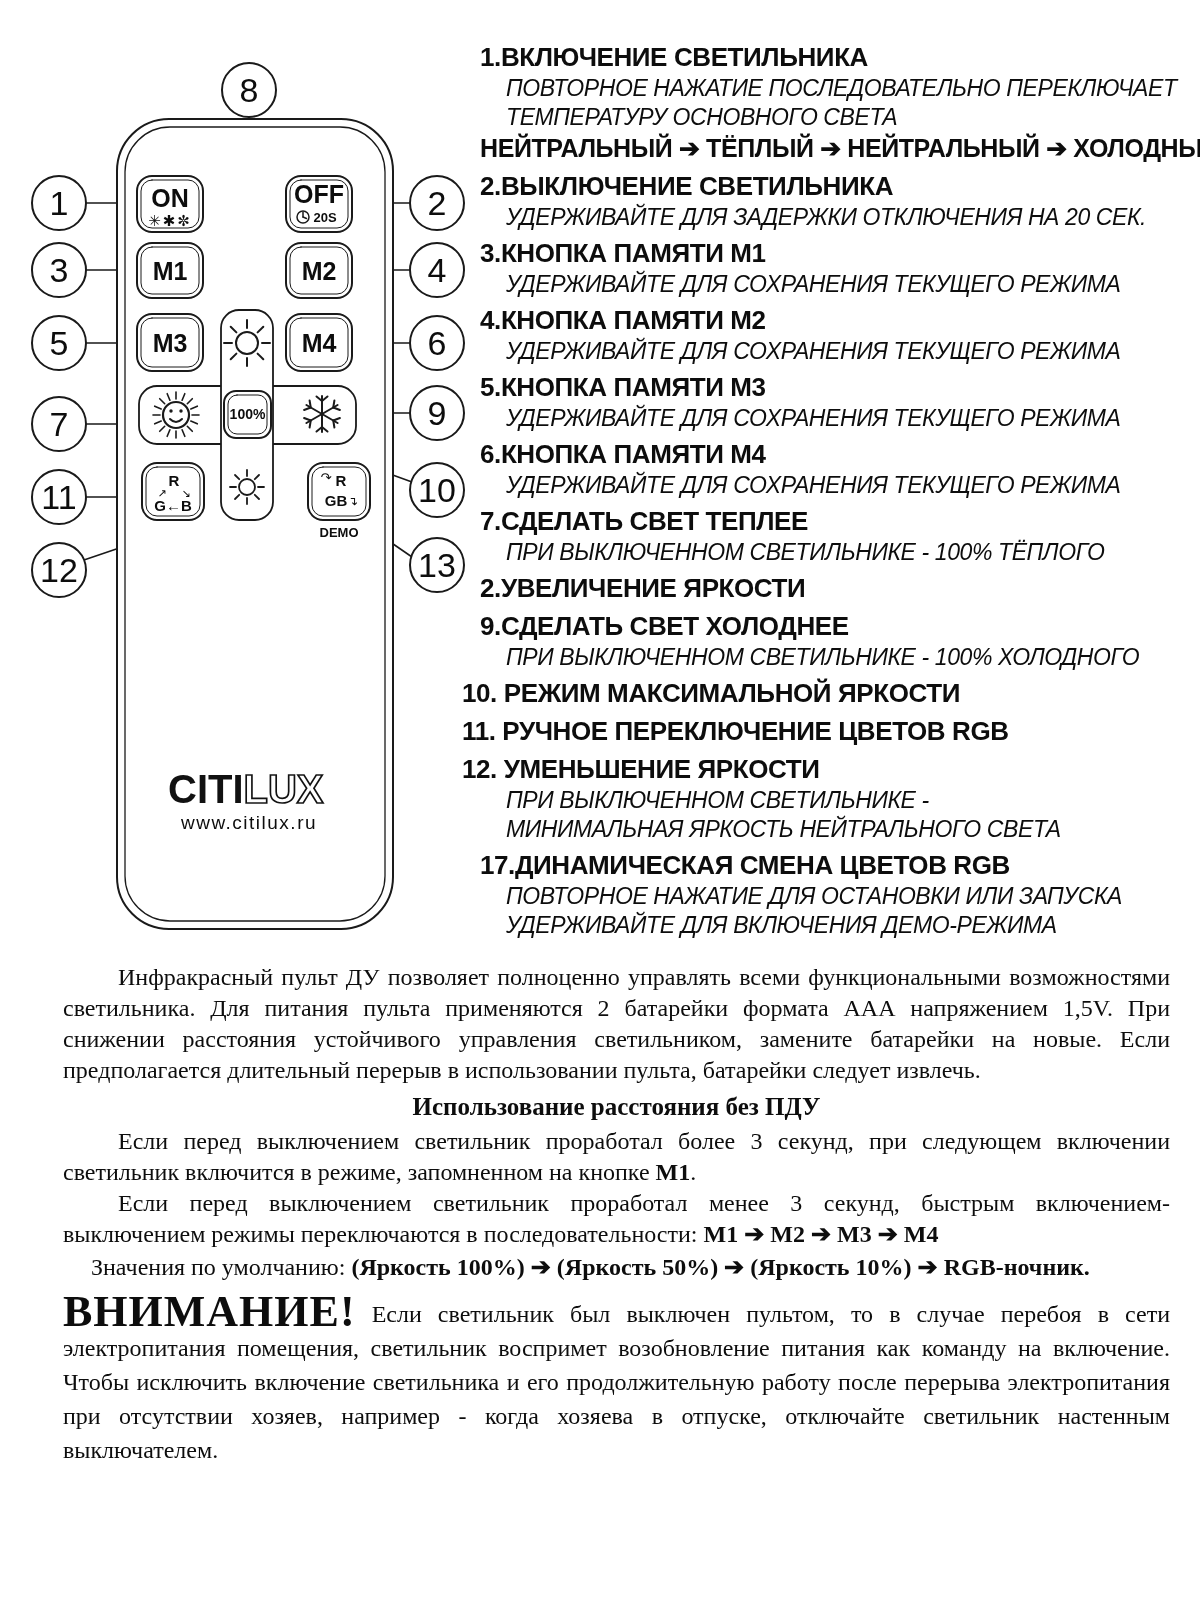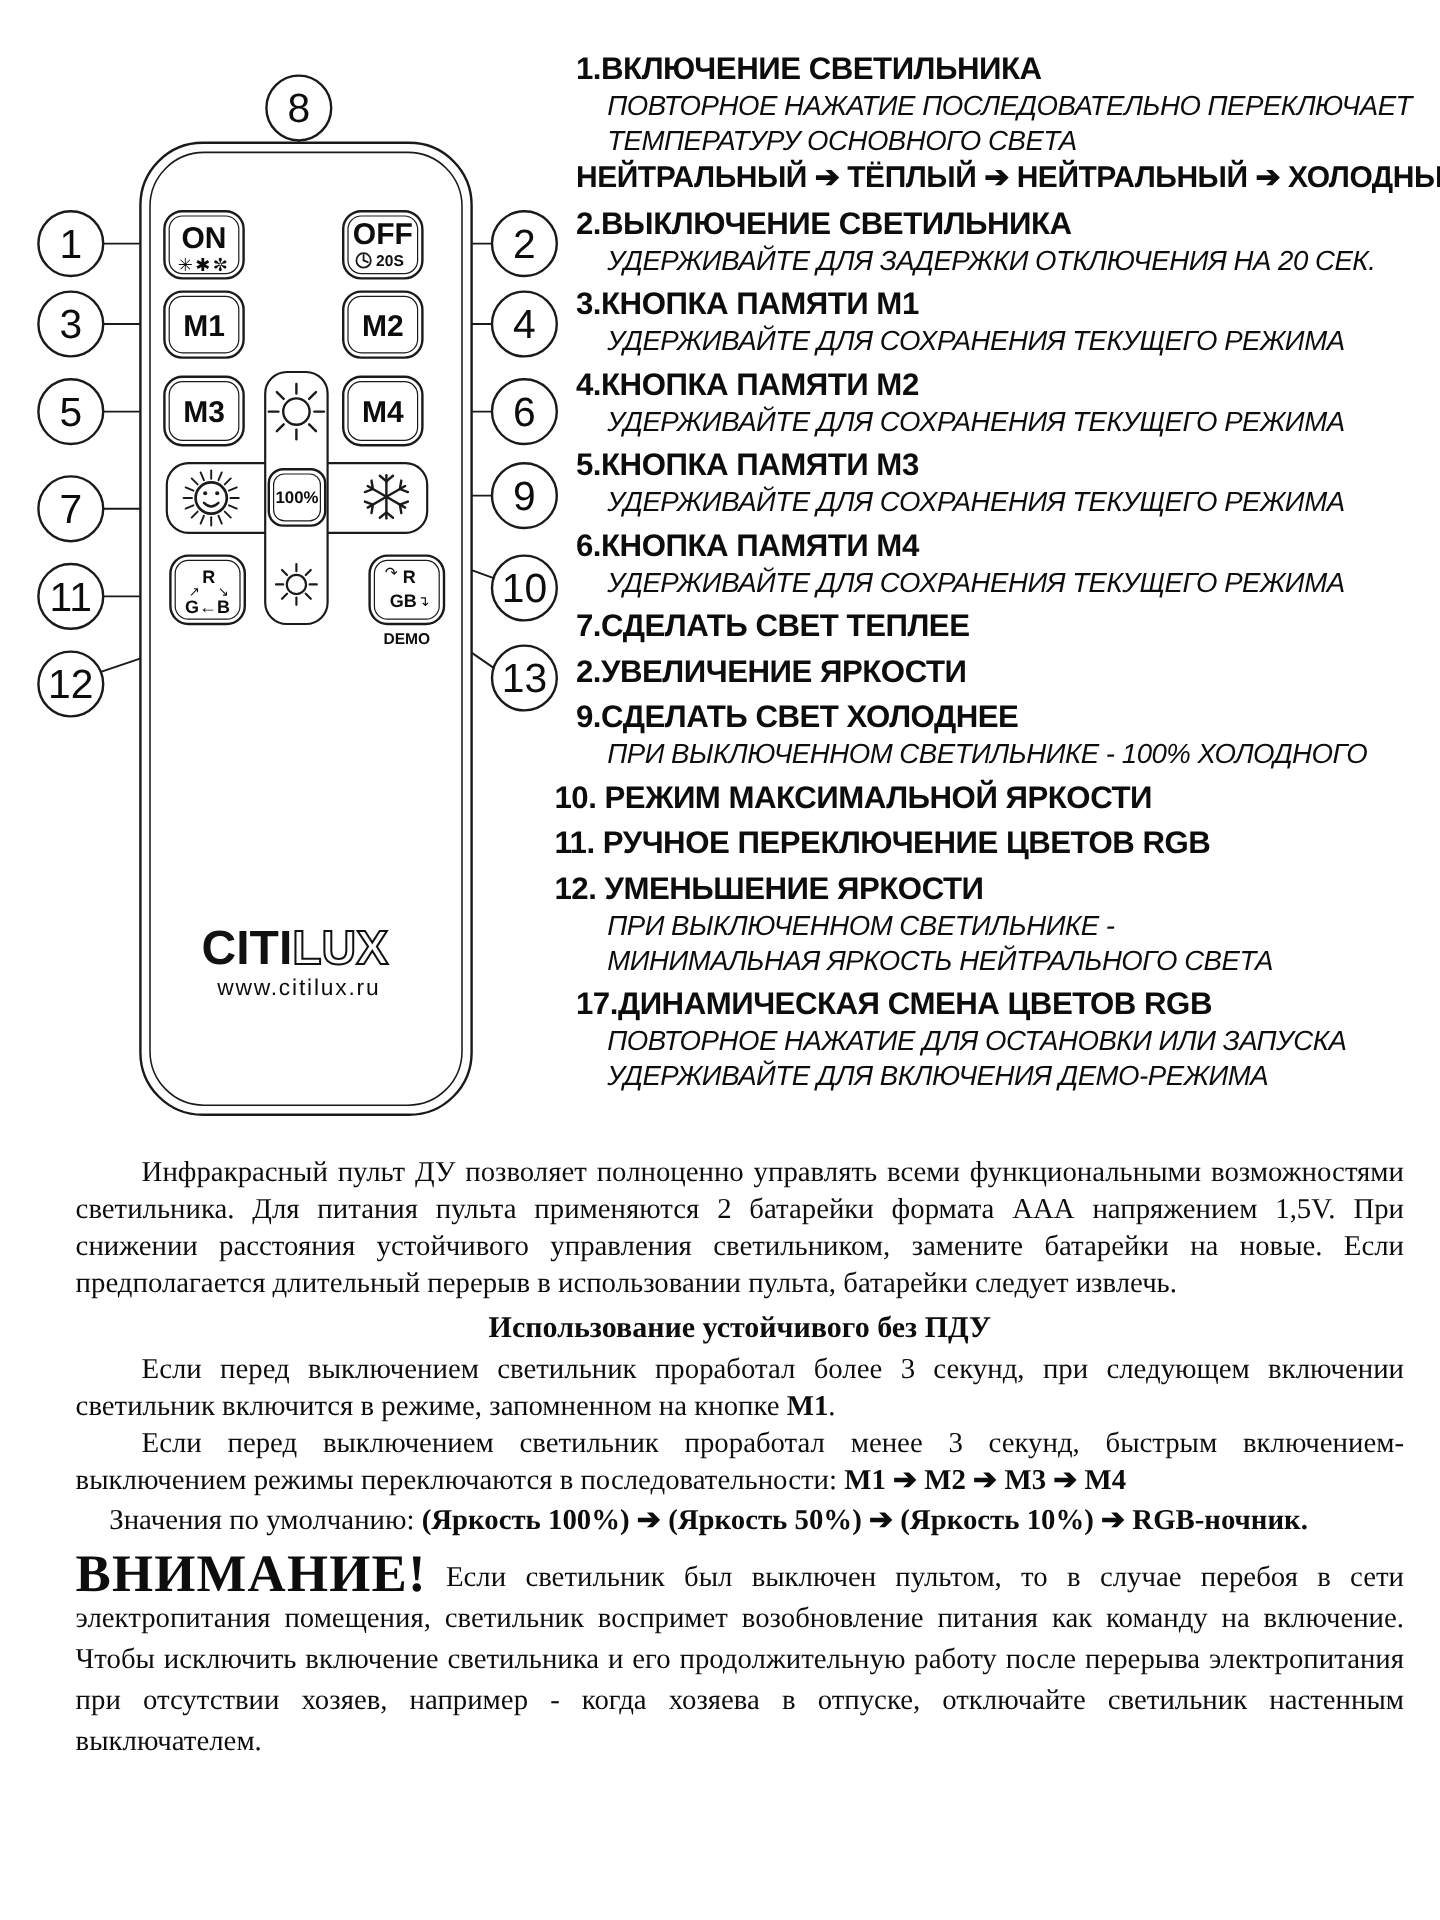--- a/index.html
+++ b/index.html
@@ -267,20 +267,21 @@
     <div class="ins-item">
       <div class="ins-title">5.КНОПКА ПАМЯТИ М3</div>
       <div class="ins-sub">УДЕРЖИВАЙТЕ ДЛЯ СОХРАНЕНИЯ ТЕКУЩЕГО РЕЖИМА</div>
     </div>
     <div class="ins-item">
       <div class="ins-title">6.КНОПКА ПАМЯТИ М4</div>
       <div class="ins-sub">УДЕРЖИВАЙТЕ ДЛЯ СОХРАНЕНИЯ ТЕКУЩЕГО РЕЖИМА</div>
     </div>
     <div class="ins-item">
       <div class="ins-title">7.СДЕЛАТЬ СВЕТ ТЕПЛЕЕ</div>
+      <div class="ins-sub">ПРИ ВЫКЛЮЧЕННОМ СВЕТИЛЬНИКЕ - 100% ТЁПЛОГО</div>
     </div>
     <div class="ins-item">
       <div class="ins-title">2.УВЕЛИЧЕНИЕ ЯРКОСТИ</div>
     </div>
     <div class="ins-item">
       <div class="ins-title">9.СДЕЛАТЬ СВЕТ ХОЛОДНЕЕ</div>
       <div class="ins-sub">ПРИ ВЫКЛЮЧЕННОМ СВЕТИЛЬНИКЕ -  100% ХОЛОДНОГО</div>
     </div>
     <div class="ins-item outdent">
       <div class="ins-title">10. РЕЖИМ МАКСИМАЛЬНОЙ ЯРКОСТИ</div>
@@ -295,20 +296,20 @@
     </div>
     <div class="ins-item">
       <div class="ins-title">17.ДИНАМИЧЕСКАЯ СМЕНА ЦВЕТОВ RGB</div>
       <div class="ins-sub">ПОВТОРНОЕ НАЖАТИЕ ДЛЯ ОСТАНОВКИ ИЛИ ЗАПУСКА</div>
       <div class="ins-sub">УДЕРЖИВАЙТЕ ДЛЯ ВКЛЮЧЕНИЯ ДЕМО-РЕЖИМА</div>
     </div>
   </div>
 
   <div class="bodytext">
     <p class="ind">Инфракрасный пульт ДУ позволяет полноценно управлять всеми функциональными возможностями светильника. Для питания пульта применяются 2 батарейки формата ААА напряжением 1,5V. При снижении расстояния устойчивого управления светильником, замените батарейки на новые. Если предполагается длительный перерыв в использовании пульта, батарейки следует извлечь.</p>
-    <div class="mid-head">Использование устойчивого без ПДУ</div>
+    <div class="mid-head">Использование расстояния без ПДУ</div>
     <p class="ind"><span>Если перед выключением светильник проработал более 3 секунд, при следующем включении светильник включится в режиме, запомненном на кнопке </span><span class="b">М1</span><span>.</span></p>
     <p class="ind"><span>Если перед выключением светильник проработал менее 3 секунд, быстрым включением-выключением режимы переключаются в последовательности: </span><span class="b">М1 ➔ М2 ➔ М3 ➔ М4</span></p>
     <p class="defaults"><span>Значения по умолчанию: </span><span class="b">(Яркость 100%) ➔ (Яркость 50%) ➔ (Яркость 10%) ➔ RGB-ночник.</span></p>
     <p class="attn-p"><span class="attn">ВНИМАНИЕ!</span><span> Если светильник был выключен пультом, то в случае перебоя в сети электропитания помещения, светильник воспримет возобновление питания как команду на включение. Чтобы исключить включение светильника и его продолжительную работу после перерыва электропитания при отсутствии хозяев, например - когда хозяева в отпуске, отключайте светильник настенным выключателем.</span></p>
   </div>
 
 </div>
 
 </body></html>

